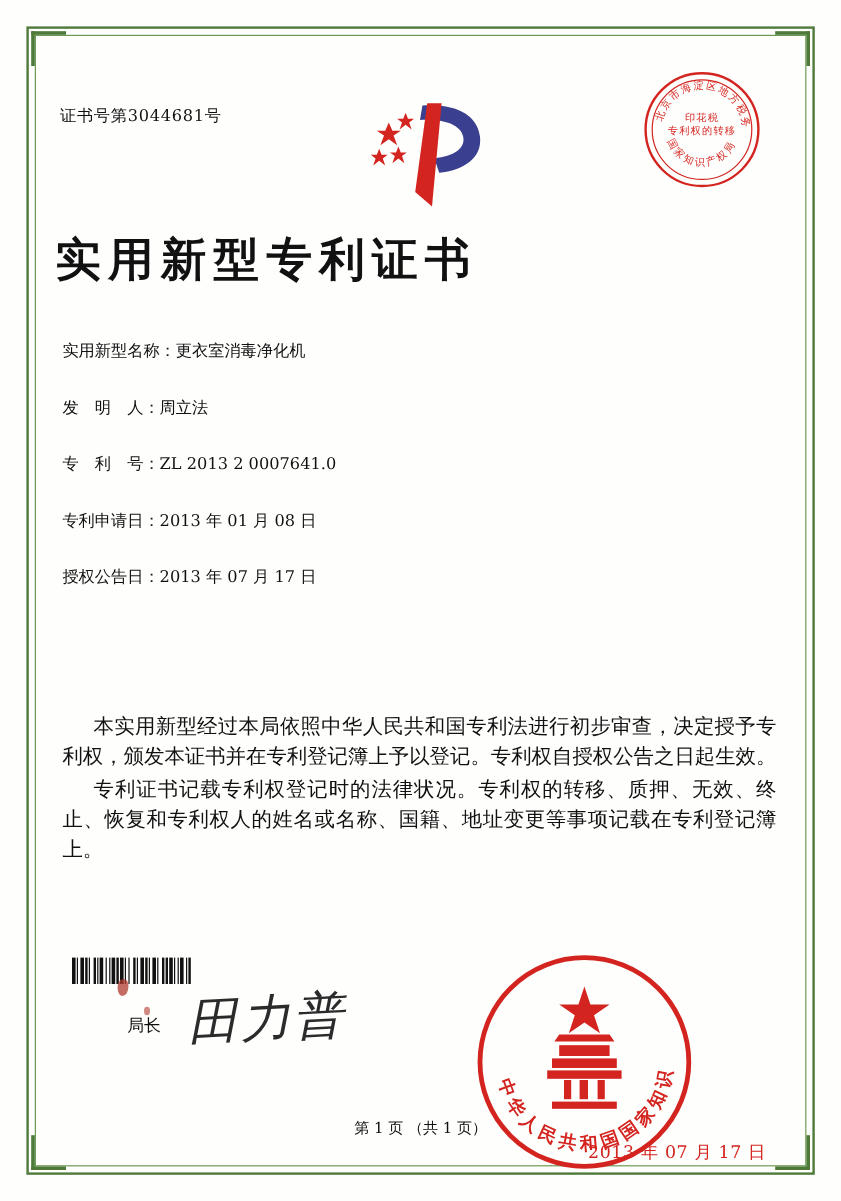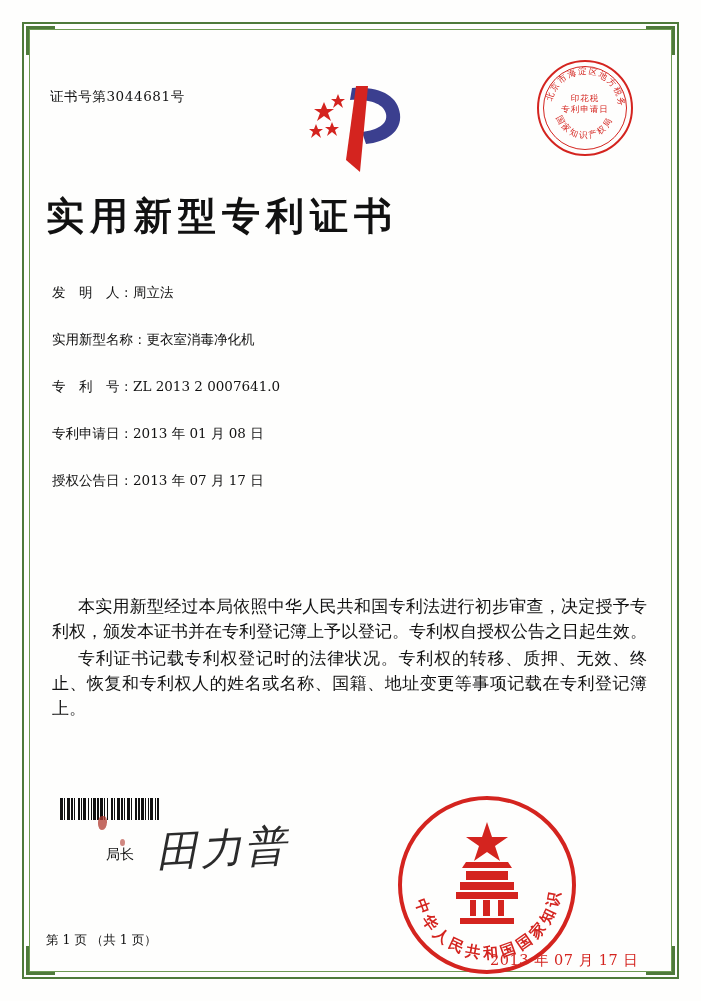--- a/index.html
+++ b/index.html
@@ -248,21 +248,21 @@
     letter-spacing: 0.5px;
     white-space: nowrap;
   }
 
   
   .footer {
     position: absolute;
     left: 0;
     right: 0;
     bottom: 6px;
-    text-align: left;
+    text-align: center;
     font-size: 12.5px;
     color: #111;
     font-family: "DejaVu Serif", "Liberation Serif", serif;
   }
 </style>
 </head>
 <body>
 
 <div class="page">
 
@@ -286,44 +286,44 @@
         <polygon points="22,44 24,49 29,49 25,52 27,58 22,54 17,58 19,52 15,49 20,49" fill="#d4241f"></polygon>
         <polygon points="38,42 40,47 45,47 41,50 43,56 38,52 33,56 35,50 31,47 36,47" fill="#d4241f"></polygon>
       </svg>
     </div>
 
     <div class="top-seal">
       <div class="ring"></div>
       <div class="ring2"></div>
       <div class="seal-mid">
         <div>印花税</div>
-        <div>专利申请日</div>
+        <div>专利权的转移</div>
       </div>
       <svg width="96" height="96" viewBox="0 0 96 96" style="position:absolute;left:0;top:0;">
         <defs>
           <path id="arcTop" d="M 14,48 A 34,34 0 0 1 82,48"></path>
           <path id="arcBot" d="M 18,48 A 30,30 0 0 0 78,48"></path>
         </defs>
         <text font-size="8.5" fill="#d4241f" font-family="DejaVu Serif, serif" letter-spacing="1.5">
           <textPath href="#arcTop" startOffset="6%">北京市海淀区地方税务局</textPath>
         </text>
         <text font-size="8.5" fill="#d4241f" font-family="DejaVu Serif, serif" letter-spacing="2">
           <textPath href="#arcBot" startOffset="10%">国家知识产权局</textPath>
         </text>
       </svg>
     </div>
 
     <div class="title">实用新型专利证书</div>
 
     <div class="fields">
       <div class="field-row">
+        <span class="field-label">实用新型名称：</span><span class="field-value">更衣室消毒净化机</span>
+      </div>
+      <div class="field-row">
         <span class="field-label">发　明　人：</span><span class="field-value">周立法</span>
-      </div>
-      <div class="field-row">
-        <span class="field-label">实用新型名称：</span><span class="field-value">更衣室消毒净化机</span>
       </div>
       <div class="field-row">
         <span class="field-label">专　利　号：</span><span class="field-value">ZL 2013 2 0007641.0</span>
       </div>
       <div class="field-row">
         <span class="field-label">专利申请日：</span><span class="field-value">2013 年 01 月 08 日</span>
       </div>
       <div class="field-row">
         <span class="field-label">授权公告日：</span><span class="field-value">2013 年 07 月 17 日</span>
       </div>

